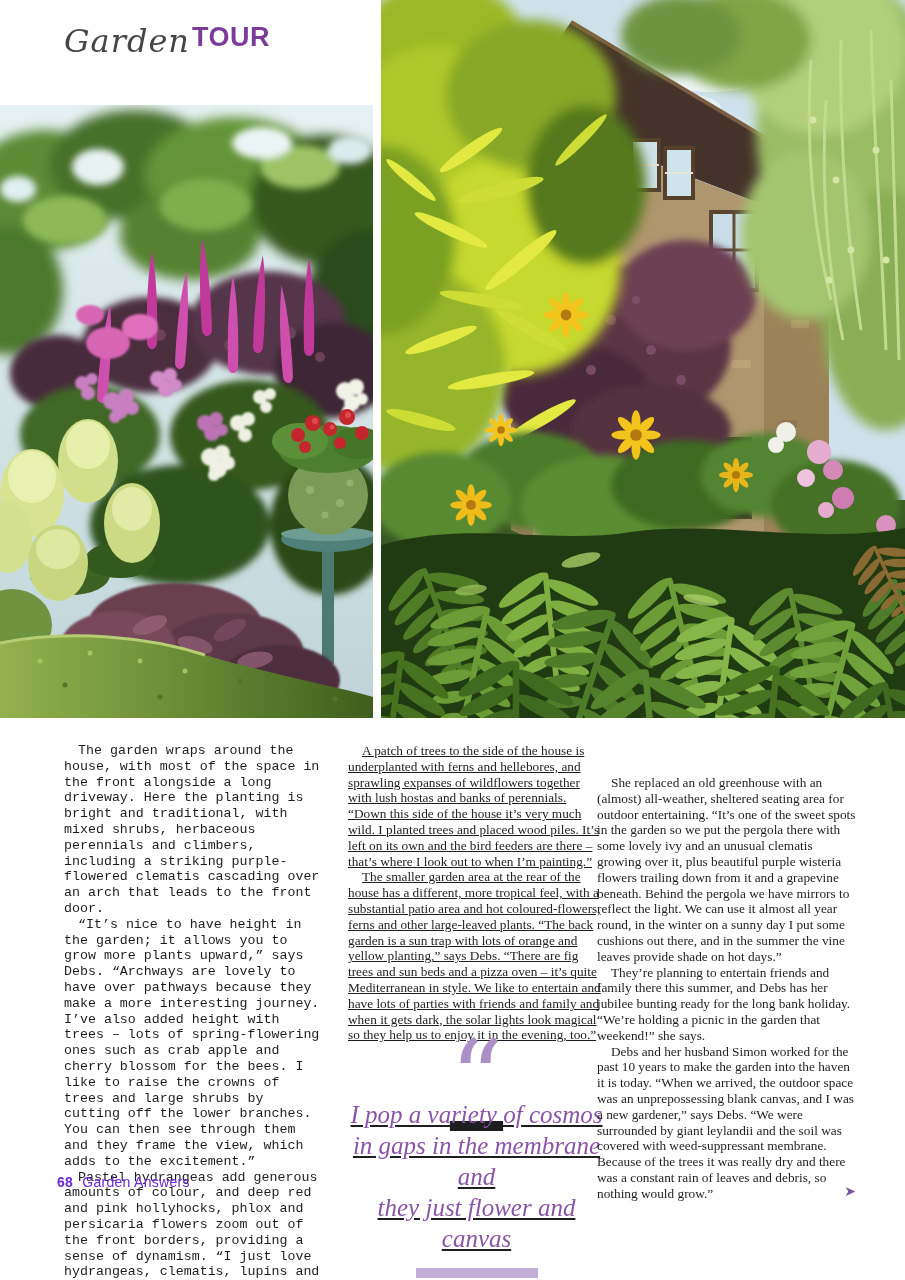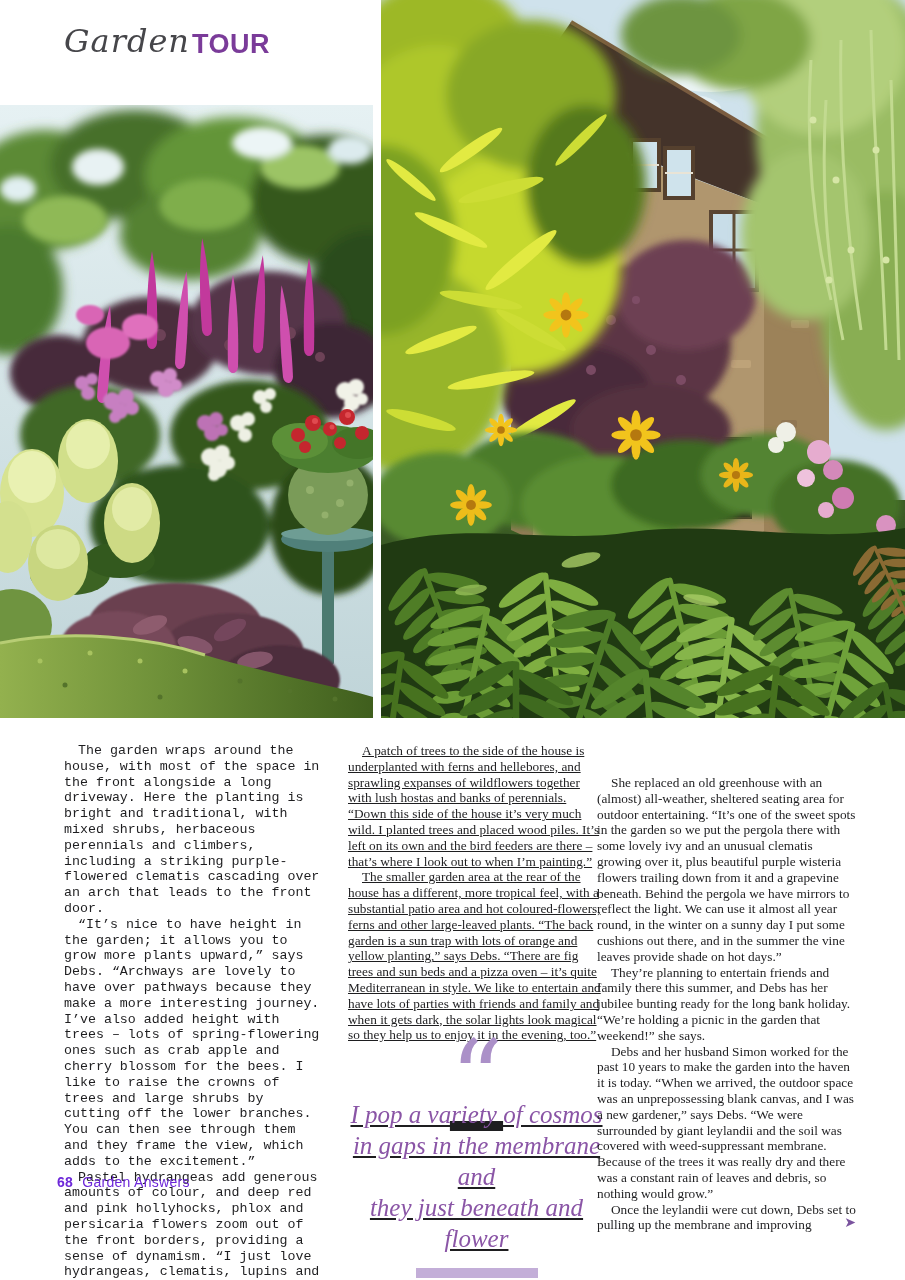--- a/index.html
+++ b/index.html
@@ -1,20 +1,20 @@
 <!DOCTYPE html>
 <html><head>
 <meta charset="utf-8">
 <style>
   html,body{margin:0;padding:0;}
   body{width:905px;height:1280px;position:relative;background:#ffffff;
        font-family:"Liberation Serif",serif;overflow:hidden;}
 
   
-  .header{position:absolute;left:64px;top:22px;display:flex;align-items:flex-end;}
+  .header{position:absolute;left:64px;top:22px;display:flex;align-items:flex-start;}
   .brand-script{font-family:"DejaVu Serif",serif;font-style:italic;font-size:32px;
                 color:#46464a;letter-spacing:1px;}
   .brand-bold{font-family:"Liberation Sans",sans-serif;font-weight:800;font-size:27px;
               color:#7a3b99;letter-spacing:.5px;margin-left:2px;}
 
   
   .photo{position:absolute;overflow:hidden;background:#3a5a25;}
   #photoL{left:0;top:105px;width:373px;height:613px;}
   #photoR{left:381px;top:0;width:524px;height:718px;}
   .photo svg{display:block;width:100%;height:100%;}
@@ -469,28 +469,27 @@
   <p>Pastel hydrangeas add generous amounts of colour, and deep red and pink hollyhocks, phlox and persicaria flowers zoom out of the front borders, providing a sense of dynamism. “I just love hydrangeas, clematis, lupins and cosmos. I sow a mixed variety of cosmos seeds every year and pop them in gaps in the borders, and they just flower and flower. I love lavender too, because I adore scented plants. My garden is such a calm, safe place and lavender just adds to that feeling.”</p>
 </div>
 
 <div class="col" id="col2">
   <p>A patch of trees to the side of the house is underplanted with ferns and hellebores, and sprawling expanses of wildflowers together with lush hostas and banks of perennials. “Down this side of the house it’s very much wild. I planted trees and placed wood piles. It’s left on its own and the bird feeders are there – that’s where I look out to when I’m painting.”</p>
   <p>The smaller garden area at the rear of the house has a different, more tropical feel, with a substantial patio area and hot coloured-flowers, ferns and other large-leaved plants. “The back garden is a sun trap with lots of orange and yellow planting,” says Debs. “There are fig trees and sun beds and a pizza oven – it’s quite Mediterranean in style. We like to entertain and have lots of parties with friends and family and when it gets dark, the solar lights look magical so they help us to enjoy it in the evening, too.”</p>
   <div class="pullquote">
     <span class="pq-mark">“</span>
     <span class="pq-line">I pop a variety of cosmos</span>
     <span class="pq-line">in gaps in the membrane and</span>
-    <span class="pq-line">they just beneath and flower</span>
+    <span class="pq-line">they just flower and canvas</span>
     <div class="pq-bar"></div>
   </div>
 </div>
 
 <div class="col" id="col3">
   <p>She replaced an old greenhouse with an (almost) all-weather, sheltered seating area for outdoor entertaining. “It’s one of the sweet spots in the garden so we put the pergola there with some lovely ivy and an unusual clematis growing over it, plus beautiful purple wisteria flowers trailing down from it and a grapevine beneath. Behind the pergola we have mirrors to reflect the light. We can use it almost all year round, in the winter on a sunny day I put some cushions out there, and in the summer the vine leaves provide shade on hot days.”</p>
   <p>They’re planning to entertain friends and family there this summer, and Debs has her jubilee bunting ready for the long bank holiday. “We’re holding a picnic in the garden that weekend!” she says.</p>
   <p>Debs and her husband Simon worked for the past 10 years to make the garden into the haven it is today. “When we arrived, the outdoor space was an unprepossessing blank canvas, and I was a new gardener,” says Debs. “We were surrounded by giant leylandii and the soil was covered with weed-suppressant membrane. Because of the trees it was really dry and there was a constant rain of leaves and debris, so nothing would grow.”</p>
-  <p>Once the leylandii were cut down, Debs set to pulling up the membrane and improving</p>
   <span class="cont-arrow">➤</span>
 </div>
 
 <div class="footer">
   <span class="page-num">68</span><span>Garden Answers</span>
 </div>
 
 </body></html>

